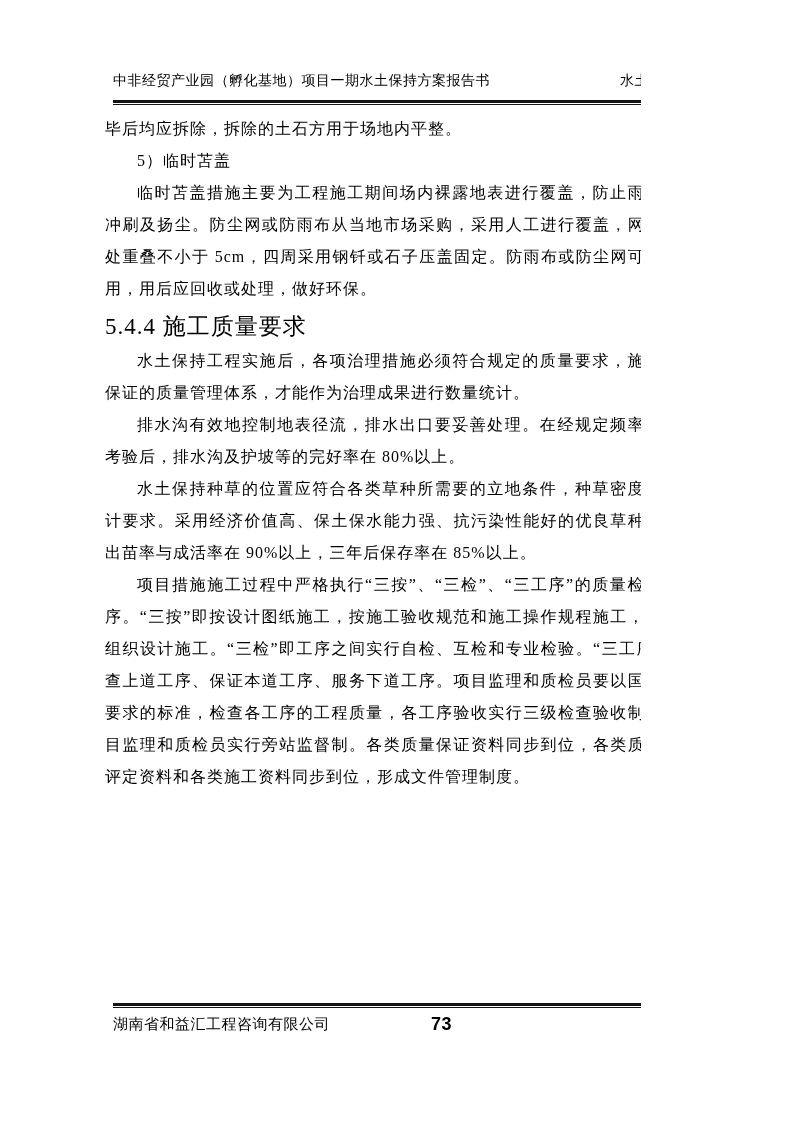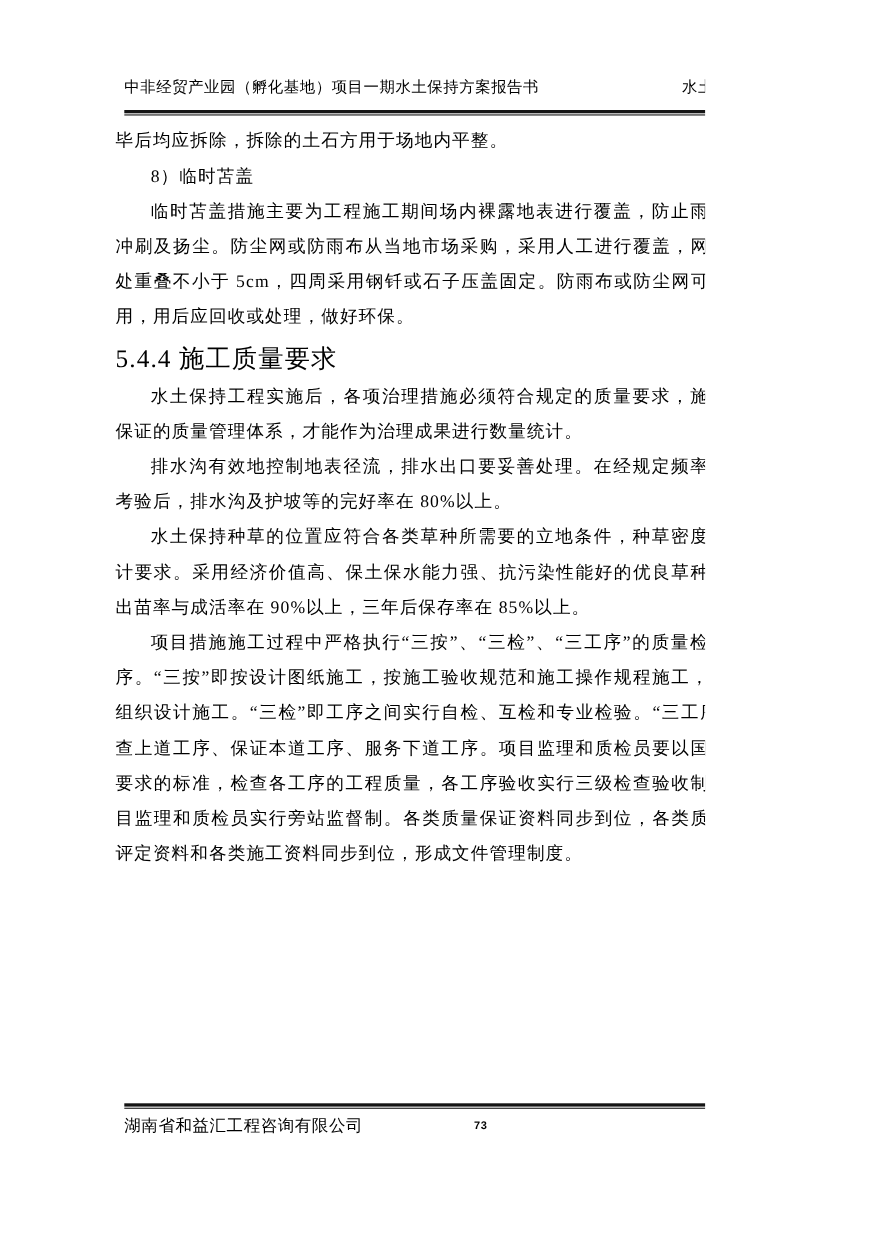--- a/index.html
+++ b/index.html
@@ -85,21 +85,21 @@
     left: 0;
     top: 0;
     white-space: nowrap;
   }
   .page-number {
     position: absolute;
     left: 318px;
     top: 1px;
     font-family: "Liberation Sans", sans-serif;
     font-weight: 700;
-    font-size: 10px;
+    font-size: 18px;
     line-height: 22px;
   }
 </style>
 </head>
 <body>
 
 <div class="page">
 
   <div class="page-header">
     <span>中非经贸产业园（孵化基地）项目一期水土保持方案报告书</span>
@@ -108,21 +108,21 @@
 
   <div class="rule header-rule">
     <div class="thick"></div>
     <div class="gap"></div>
     <div class="thin"></div>
   </div>
 
   <div class="document-body">
 
   <p class="continuation">毕后均应拆除，拆除的土石方用于场地内平整。</p>
-      <p class="body">8）临时苫盖</p>
+      <p class="body">5）临时苫盖</p>
       <p class="body">临时苫盖措施主要为工程施工期间场内裸露地表进行覆盖，防止雨季雨水冲刷及扬尘。防尘网或防雨布从当地市场采购，采用人工进行覆盖，网面搭接处重叠不小于 5cm，四周采用钢钎或石子压盖固定。防雨布或防尘网可反复使用，用后应回收或处理，做好环保。</p>
       <h2 class="heading">5.4.4 施工质量要求</h2>
       <p class="body">水土保持工程实施后，各项治理措施必须符合规定的质量要求，施工单位保证的质量管理体系，才能作为治理成果进行数量统计。</p>
       <p class="body">排水沟有效地控制地表径流，排水出口要妥善处理。在经规定频率的暴雨考验后，排水沟及护坡等的完好率在 80%以上。</p>
       <p class="body">水土保持种草的位置应符合各类草种所需要的立地条件，种草密度达到设计要求。采用经济价值高、保土保水能力强、抗污染性能好的优良草种，当年出苗率与成活率在 90%以上，三年后保存率在 85%以上。</p>
       <p class="body">项目措施施工过程中严格执行“三按”、“三检”、“三工序”的质量检查和程序。“三按”即按设计图纸施工，按施工验收规范和施工操作规程施工，按施工组织设计施工。“三检”即工序之间实行自检、互检和专业检验。“三工序”即检查上道工序、保证本道工序、服务下道工序。项目监理和质检员要以国家规范要求的标准，检查各工序的工程质量，各工序验收实行三级检查验收制度，项目监理和质检员实行旁站监督制。各类质量保证资料同步到位，各类质量验收评定资料和各类施工资料同步到位，形成文件管理制度。</p>
     </div>
 
   <div class="rule footer-rule">
     <div class="thick"></div>

